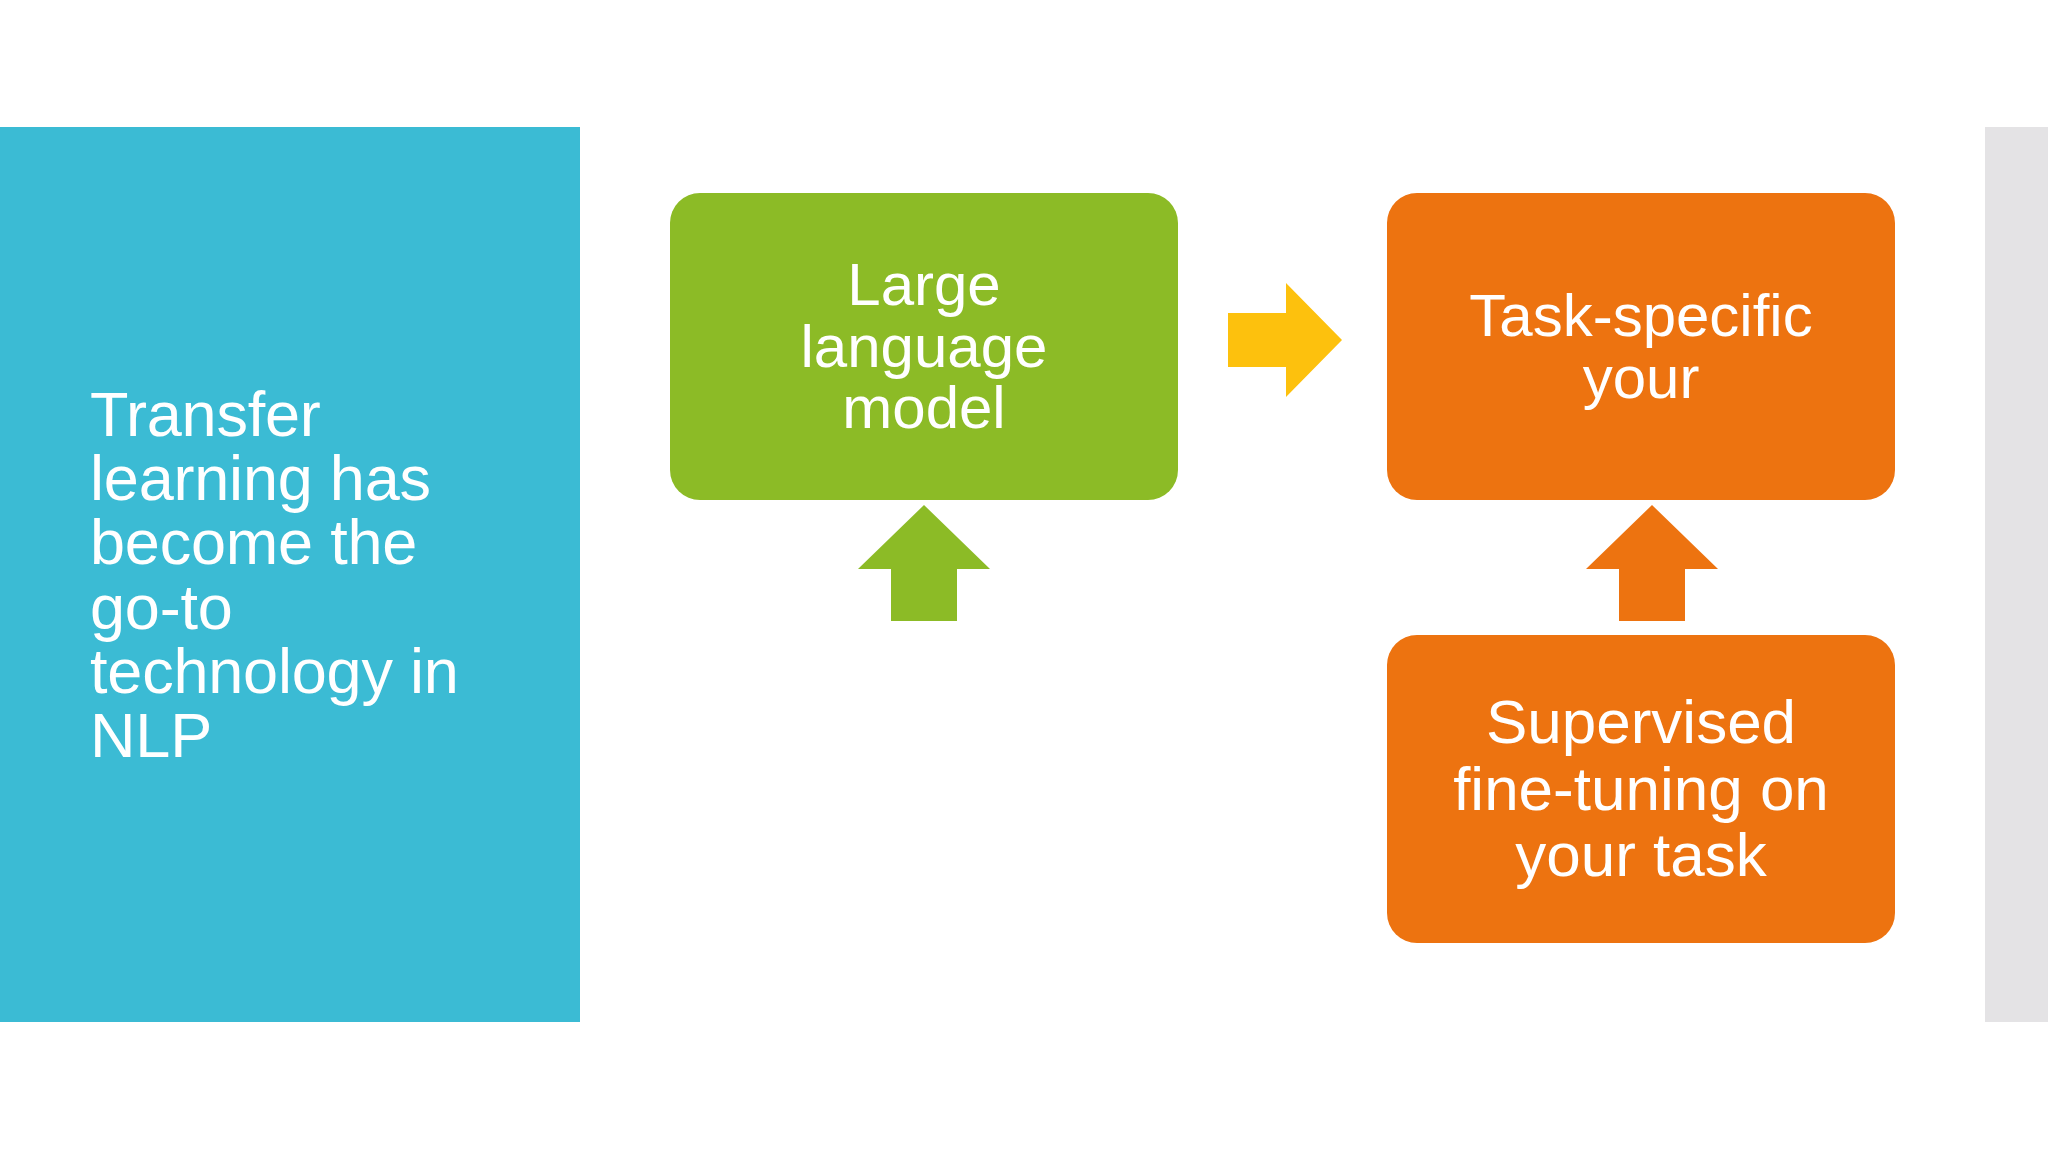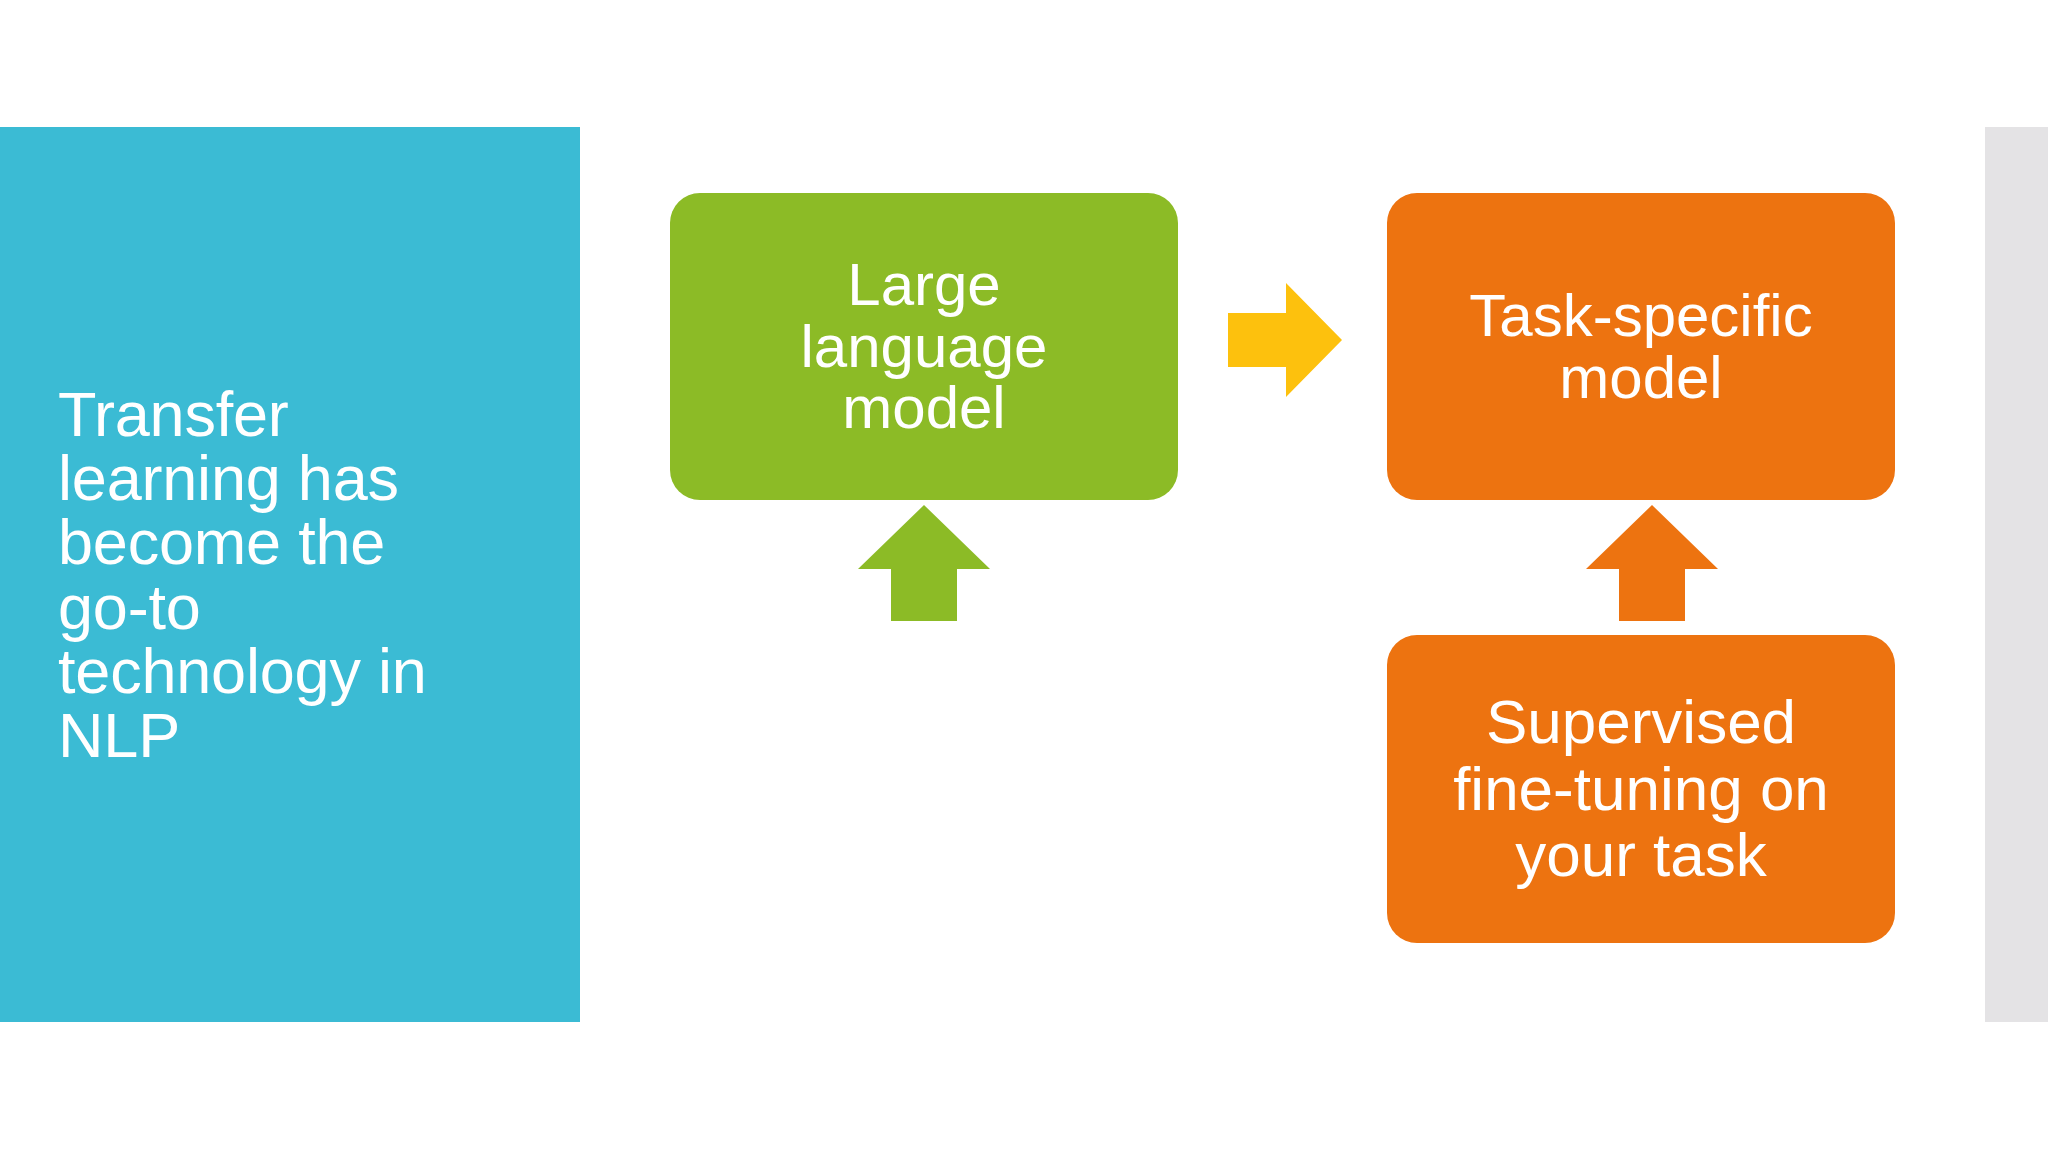--- a/index.html
+++ b/index.html
@@ -24,21 +24,21 @@
   #title-panel {
     position: absolute;
     left: 0px;
     top: 127px;
     width: 580px;
     height: 895px;
     background: #3BBBD4;
     display: flex;
     align-items: center;
     box-sizing: border-box;
-    padding-left: 58px;
+    padding-left: 90px;
     padding-right: 30px;
   }
   #title-text {
     color: #ffffff;
     font-size: 63px;
     line-height: 1.02;
     font-weight: 400;
     letter-spacing: -0.2px;
     white-space: pre-line;
   }
@@ -131,21 +131,21 @@
 
   <div class="flow-box" id="box-llm">
     <span class="box-label">Large
 language
 model</span>
   </div>
 
 
   <div class="flow-box" id="box-task">
     <span class="box-label">Task-specific
-model</span>
+your</span>
   </div>
 
   <div class="flow-box" id="box-finetune">
     <span class="box-label">Supervised
 fine-tuning on
 your task</span>
   </div>
 
   <div class="arrow" id="arrow-right-yellow">
     <svg viewBox="0 0 114 114" xmlns="http://www.w3.org/2000/svg">

